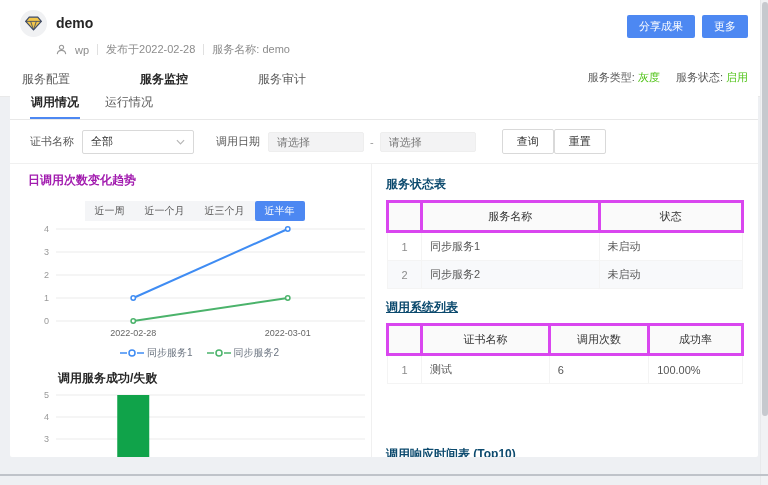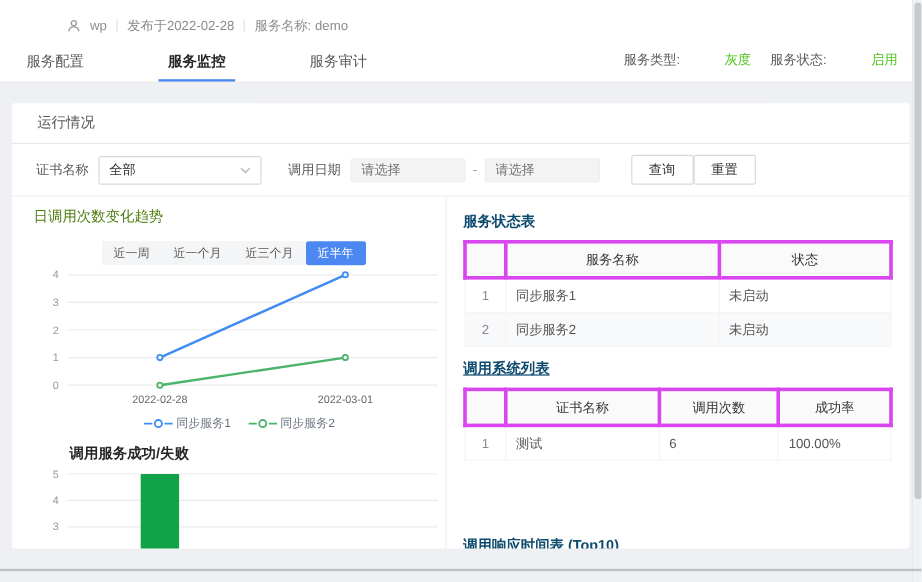--- a/index.html
+++ b/index.html
@@ -13,42 +13,42 @@
   .hdr-title { font-size:14px; font-weight:bold; color:#262626; line-height:27px; }
   .hdr-actions { margin-left:auto; display:flex; gap:7px; padding-top:5px; }
   .btn-primary { background:#4d88f2; color:#fff; border:none; border-radius:2px; font-size:11px; padding:4px 12px; cursor:pointer; font-family:inherit; }
   .hdr-meta { display:flex; align-items:center; gap:8px; color:#8c8c8c; font-size:11px; padding:4px 0 8px 36px; }
   .meta-sep { width:1px; height:11px; background:#e0e0e0; }
   .tabbar { display:flex; align-items:center; padding-left:0;gap:28px; }
   .tab { font-size:12px; color:#595959; padding:6px 2px 8px 2px; margin-right:38px; cursor:pointer; position:relative; }
   .tab.active { color:#262626; font-weight:bold; }
   .tab.active:after { content:""; position:absolute; left:-6px; right:-6px; bottom:0; height:2px; background:#4d88f2; }
   .tabbar-right { margin-left:auto; font-size:11px; color:#595959; display:flex; gap:16px; padding-bottom:6px; }
-  .green { color:#52c41a;margin-left:34px; }
+  .green { color:#52c41a; }
 
   
   .card { position:absolute; left:10px; right:10px; top:86px; height:371px; background:#fff; border-radius:2px; overflow:hidden; }
   .subtabs { display:flex; gap:24px; padding:0 20px; border-bottom:1px solid #e8e8e8; }
   .subtab { font-size:12px; color:#595959; padding:8px 1px; cursor:pointer; position:relative; }
   .subtab.active { color:#262626; font-weight:bold; }
   .subtab.active:after { content:""; position:absolute; left:0; right:0; bottom:0; height:2px; background:#4d88f2; }
 
   .filters { display:flex; align-items:center; padding:9px 20px; border-bottom:1px solid #f0f0f0; font-size:11px; color:#595959; }
   .filters .lbl { margin-right:8px; }
-  .select { width:136px; height:24px; border:1px solid #d9d9d9; border-radius:2px; display:flex; align-items:center; padding:0 8px; color:#333; background:#fff; cursor:pointer; }
+  .select { width:112px; height:24px; border:1px solid #d9d9d9; border-radius:2px; display:flex; align-items:center; padding:0 8px; color:#333; background:#fff; cursor:pointer; }
   .select .caret { margin-left:auto; color:#bbb; }
   .date-input { width:96px; height:20px; border:1px solid #eee; border-radius:2px; background:#f3f3f4; color:#9aa0a6; font-size:11px; padding:0 8px; font-family:inherit; }
   .dash { margin:0 6px; color:#999; }
   .btn-plain { background:#fff; border:1px solid #d9d9d9; border-radius:2px; font-size:11px; color:#333; padding:4px 14px; cursor:pointer; font-family:inherit;text-align:right; }
 
   .content { display:flex; align-items:stretch; }
   .col-left { width:362px; border-right:1px solid #f0f0f0; padding:8px 0 0 18px; }
   .col-right { flex:1; padding:8px 14px 0 14px; }
 
-  .chart-title { font-size:12px; font-weight:normal; color:#4d7c0f; }
+  .chart-title { font-size:12px; font-weight:bold; color:#a21caf; }
   .range-group { display:flex; justify-content:center; margin:12px 10px 2px 0; }
   .range-btn { font-size:10px; color:#595959; background:#f4f5f7; padding:3px 10px; cursor:pointer; }
   .range-btn.active { background:#4d88f2; color:#fff; border-radius:2px; }
   .legend-row { display:flex; justify-content:center; gap:14px; margin-top:-2px; }
   .legend-item { display:flex; align-items:center; gap:3px; font-size:10px; color:#6b7480; }
   .bar-title { font-size:12px; font-weight:bold; color:#262626; margin:10px 0 2px 30px; }
 
   .section-title { font-size:12px; font-weight:bold; color:#0c4a6e; margin:4px 0 7px 0; }
   table { width:100%; border-collapse:collapse; font-size:11px; table-layout:fixed; }
   th { background:#fafafa; font-weight:normal; color:#333; text-align:center; padding:6px 8px; border:3px solid #d946ef; }
@@ -59,20 +59,34 @@
 
   
   .scrollbar { position:absolute; top:0; right:0; width:8px; height:485px; background:#f1f2f4; border-left:1px solid #e8e9eb; z-index:5; }
   .scroll-thumb { position:absolute; top:2px; left:1px; width:6px; height:414px; background:#c6c9ce; border-radius:3px; }
   .window-line { position:absolute; left:0; right:0; top:474px; height:2px; background:#bfc3c9; z-index:6; }
 </style>
 </head>
 <body>
 
 <div class="hdr">
+  <div class="hdr-top">
+    <div class="logo-circle">
+      <svg width="17" height="15" viewBox="0 0 24 20">
+        <polygon points="6,1 18,1 23,7 12,19 1,7" fill="#f2c64b" stroke="#3d4a66" stroke-width="1.6"></polygon>
+        <polyline points="1,7 23,7" stroke="#3d4a66" stroke-width="1.2" fill="none"></polyline>
+        <polyline points="8,7 12,19 16,7" stroke="#3d4a66" stroke-width="1.2" fill="none"></polyline>
+      </svg>
+    </div>
+    <div class="hdr-title">demo</div>
+    <div class="hdr-actions">
+      <button class="btn-primary">分享成果</button>
+      <button class="btn-primary">更多</button>
+    </div>
+  </div>
   <div class="hdr-meta">
     <svg width="11" height="11" viewBox="0 0 12 12">
       <circle cx="6" cy="3.6" r="2.3" fill="none" stroke="#999" stroke-width="1.2"></circle>
       <path d="M1.4 11 C1.8 8 4 7 6 7 C8 7 10.2 8 10.6 11" fill="none" stroke="#999" stroke-width="1.2"></path>
     </svg>
     <span>wp</span>
     <span class="meta-sep"></span>
     <span>发布于2022-02-28</span>
     <span class="meta-sep"></span>
     <span>服务名称: demo</span>
@@ -90,20 +104,21 @@
         <span>服务状态:</span>
         <span class="green">启用</span>
       </span>
     </div>
   </div>
 </div>
 
 <div class="card">
 
   <div class="subtabs">
+    <div class="subtab active">调用情况</div>
     <div class="subtab">运行情况</div>
   </div>
 
   <div class="filters">
     <span class="lbl">证书名称</span>
     <div class="select">
       <span>全部</span>
       <svg class="caret" width="9" height="6" viewBox="0 0 10 6">
         <polyline points="1,1 5,5 9,1" fill="none" stroke="#b6b6b6" stroke-width="1.3"></polyline>
       </svg>

